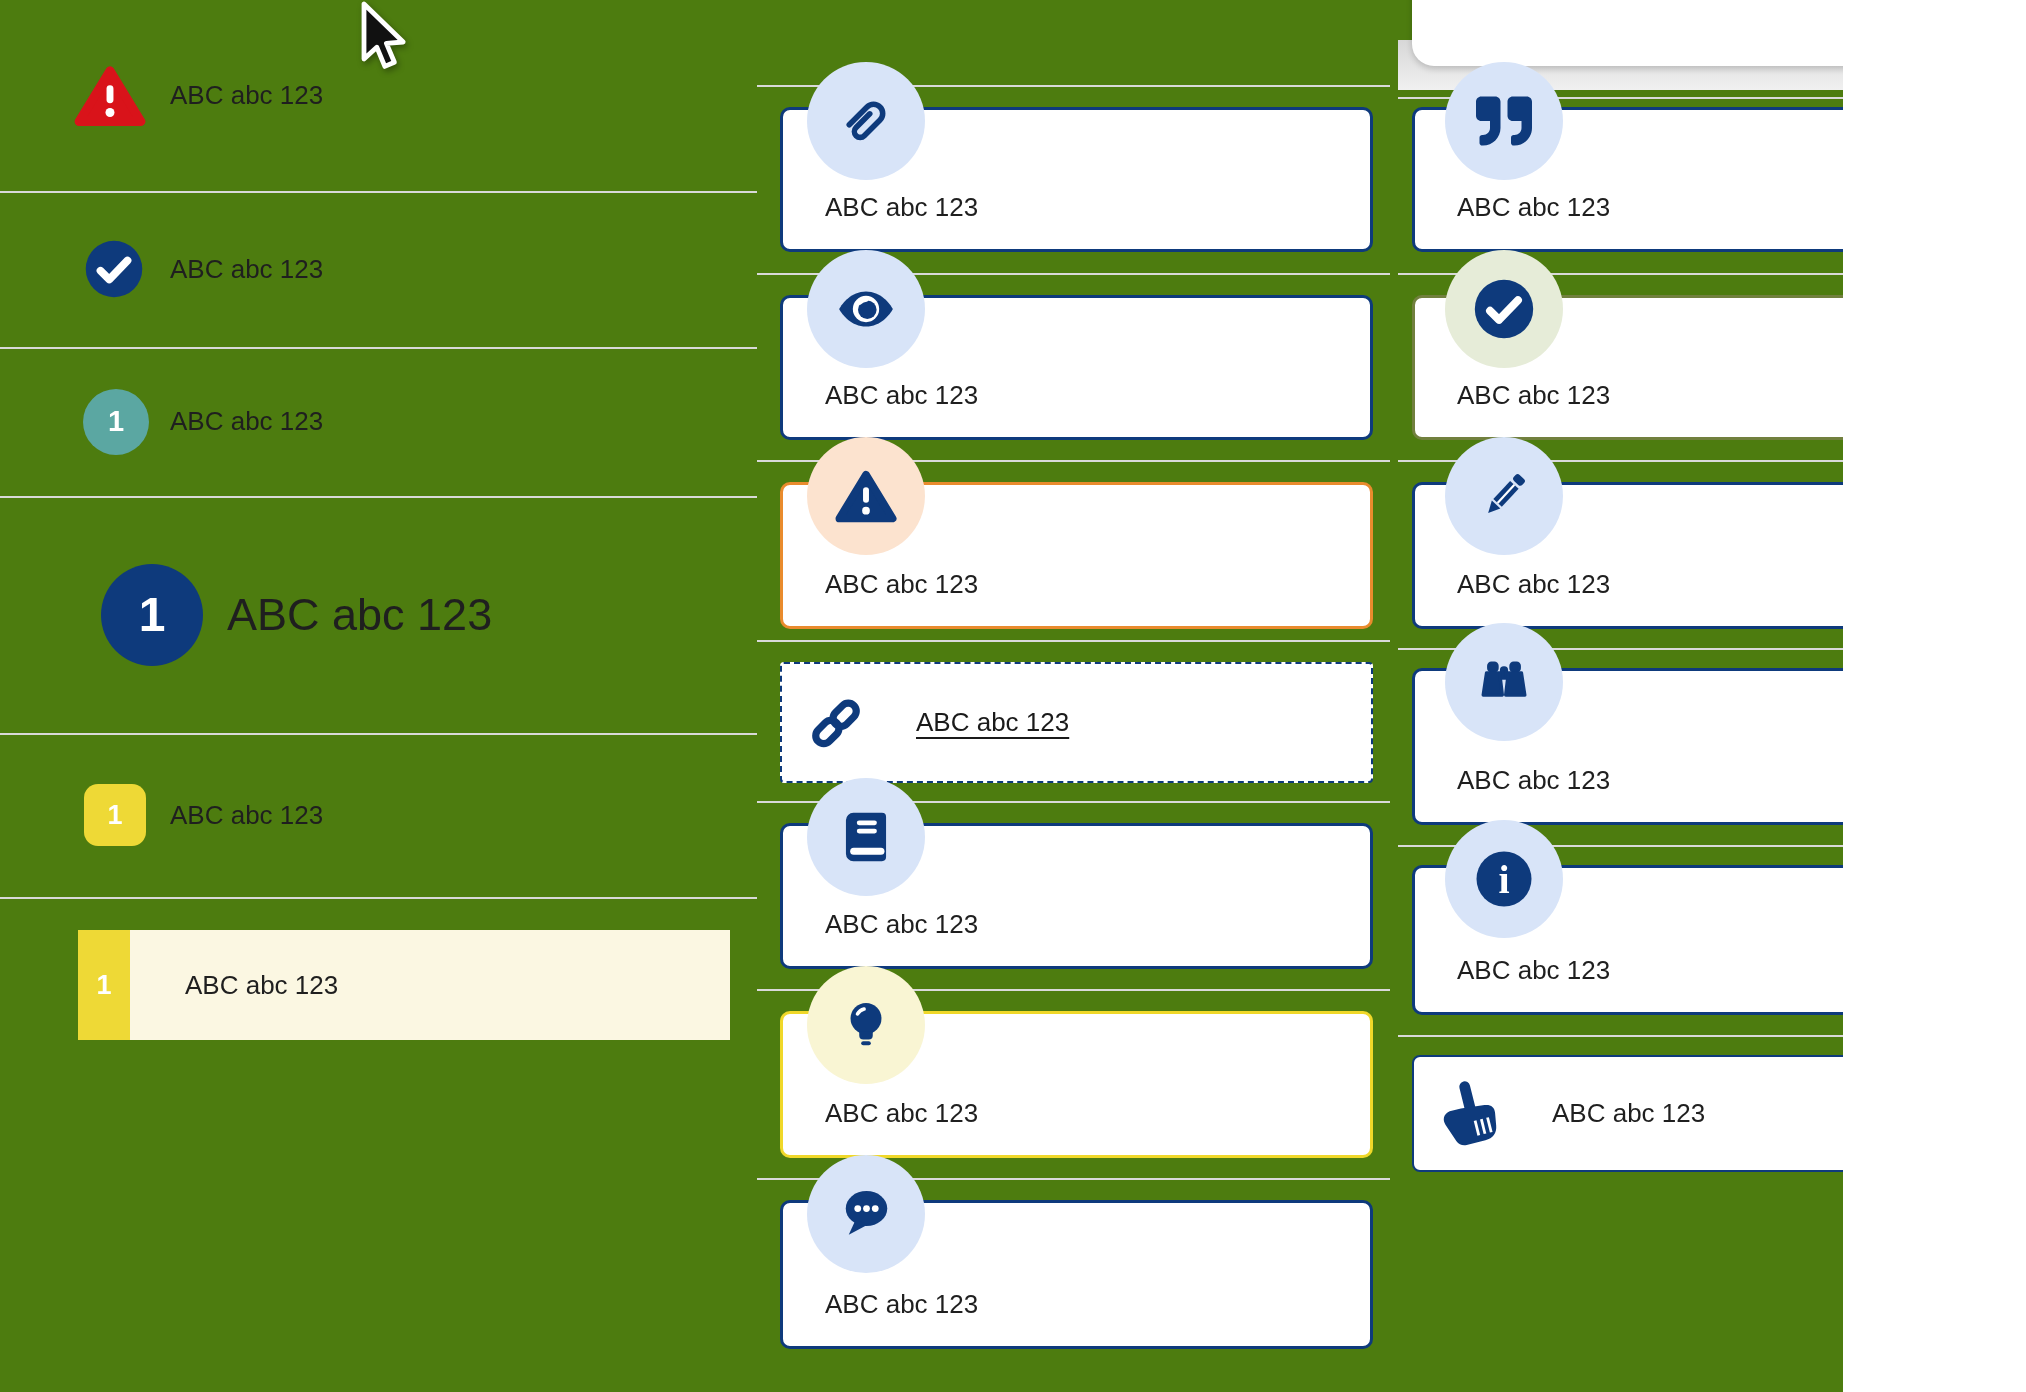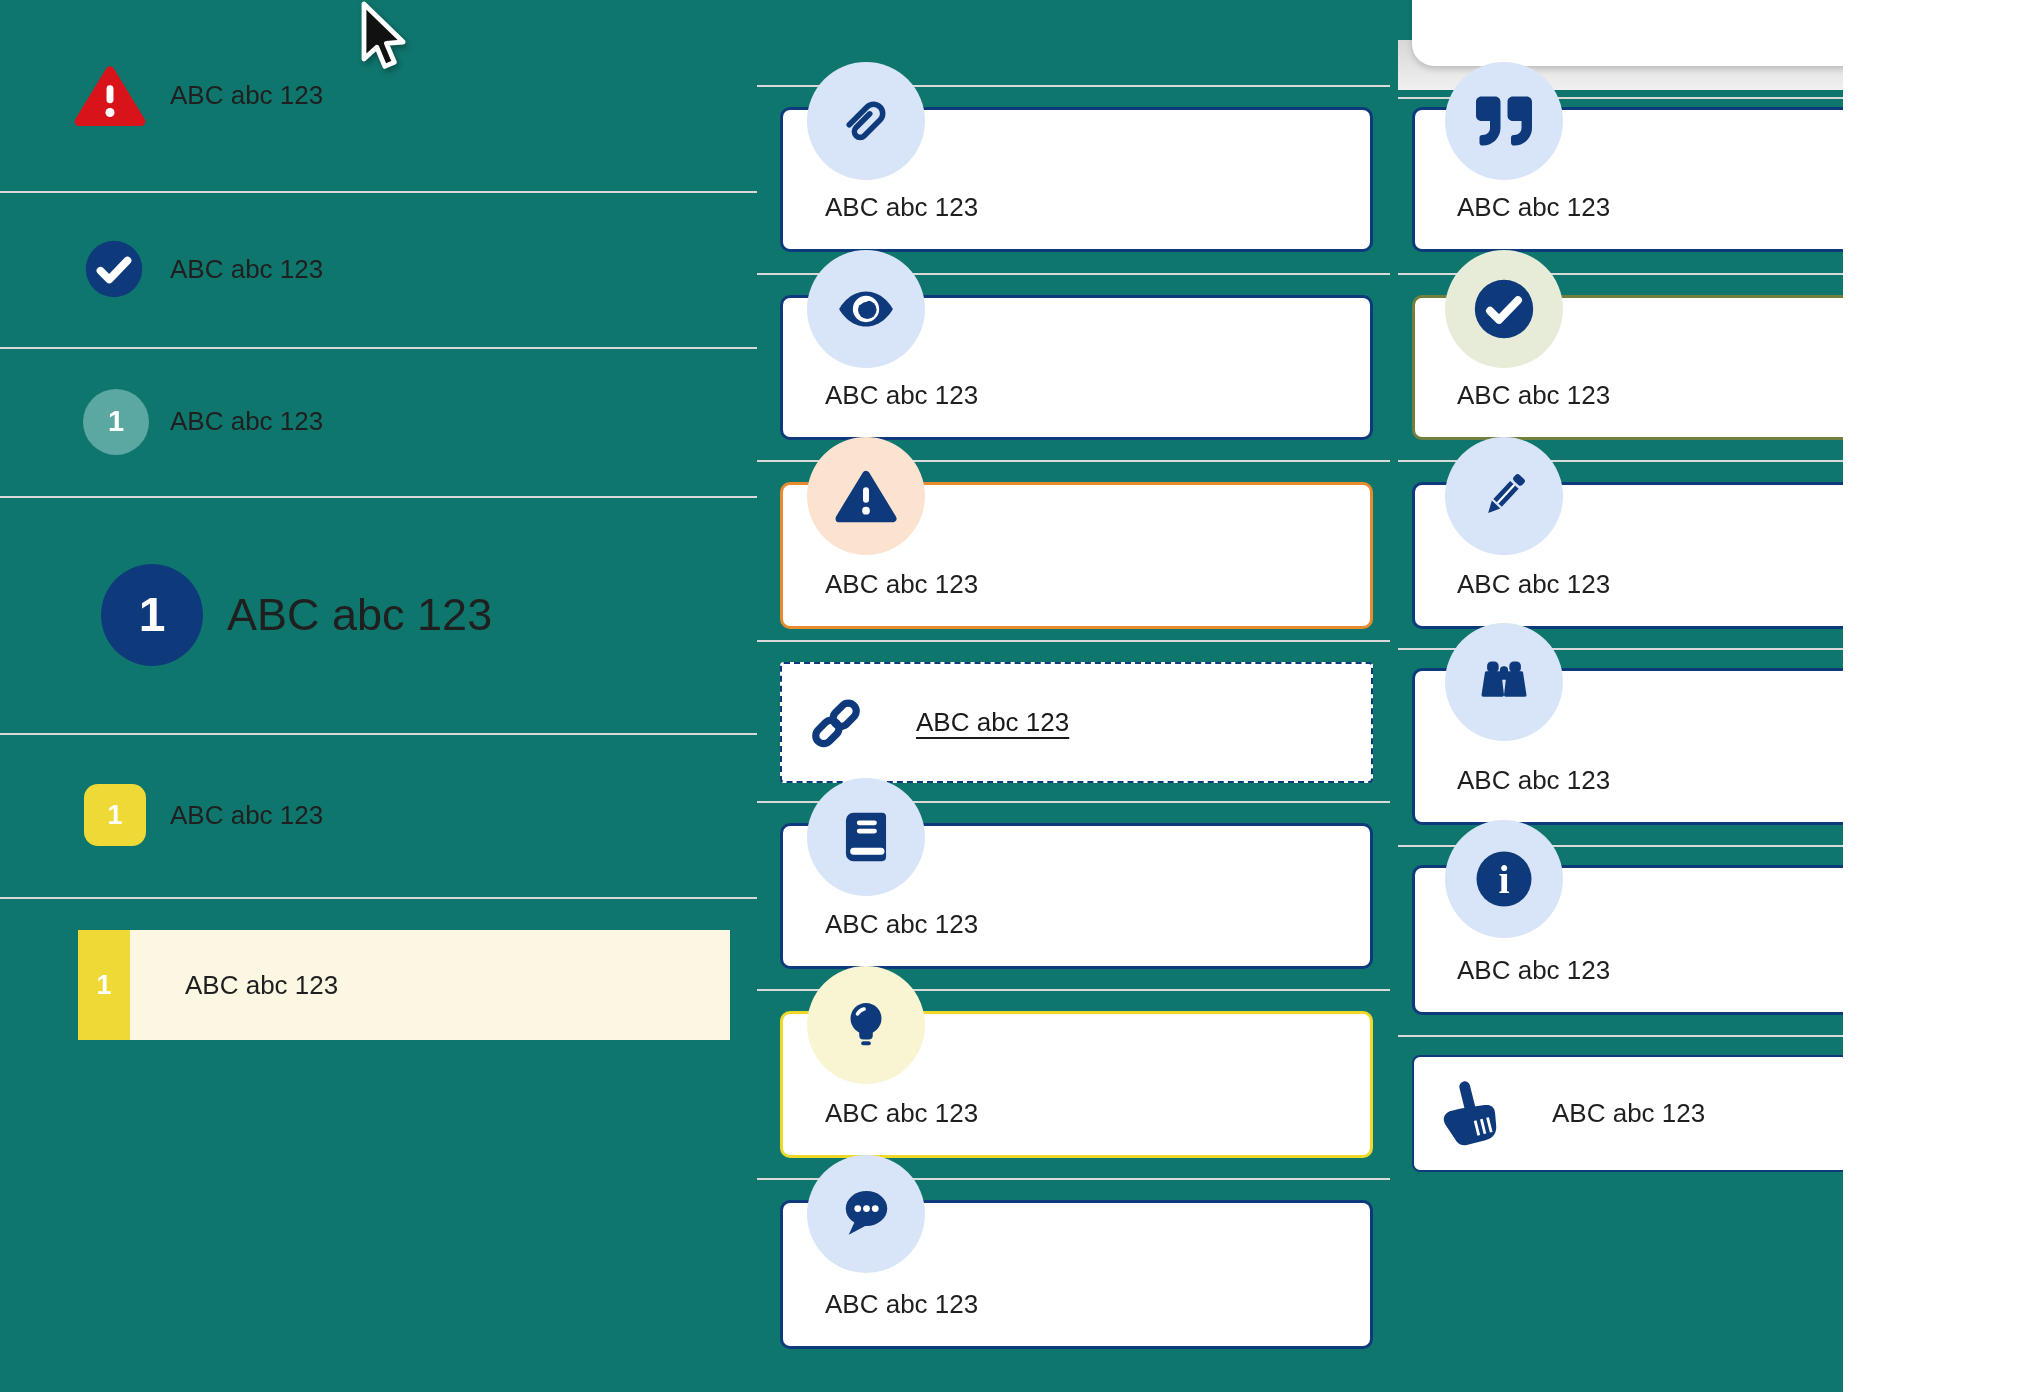--- a/index.html
+++ b/index.html
@@ -1,16 +1,16 @@
 <!DOCTYPE html>
 <html><head>
 <meta charset="utf-8">
 <style>
   html,body{margin:0;padding:0;background:#fff;}
-  .stage{position:relative;width:1843px;height:1392px;background:#0f766e;overflow:hidden;
+  .stage{position:relative;width:1843px;height:1392px;background:#4d7c0f;overflow:hidden;
          font-family:"Liberation Sans","DejaVu Sans",sans-serif;color:#1f1f1f;}
   .hr{position:absolute;height:2px;background:#d9d9d9;z-index:1;}
   
   .lrow{position:absolute;left:0;width:757px;display:flex;align-items:center;z-index:2;}
   .row-label{font-size:26px;color:#1f1f1f;white-space:nowrap;}
   .big-label{font-size:45px;}
   .num-badge{display:flex;align-items:center;justify-content:center;color:#fff;font-weight:bold;flex:0 0 auto;}
   .hl-row{position:absolute;left:78px;top:930px;width:652px;height:110px;display:flex;align-items:stretch;z-index:2;}
   .hl-block{width:52px;background:#eed936;display:flex;align-items:center;justify-content:center;
             color:#fff;font-weight:bold;font-size:27px;flex:0 0 auto;}

